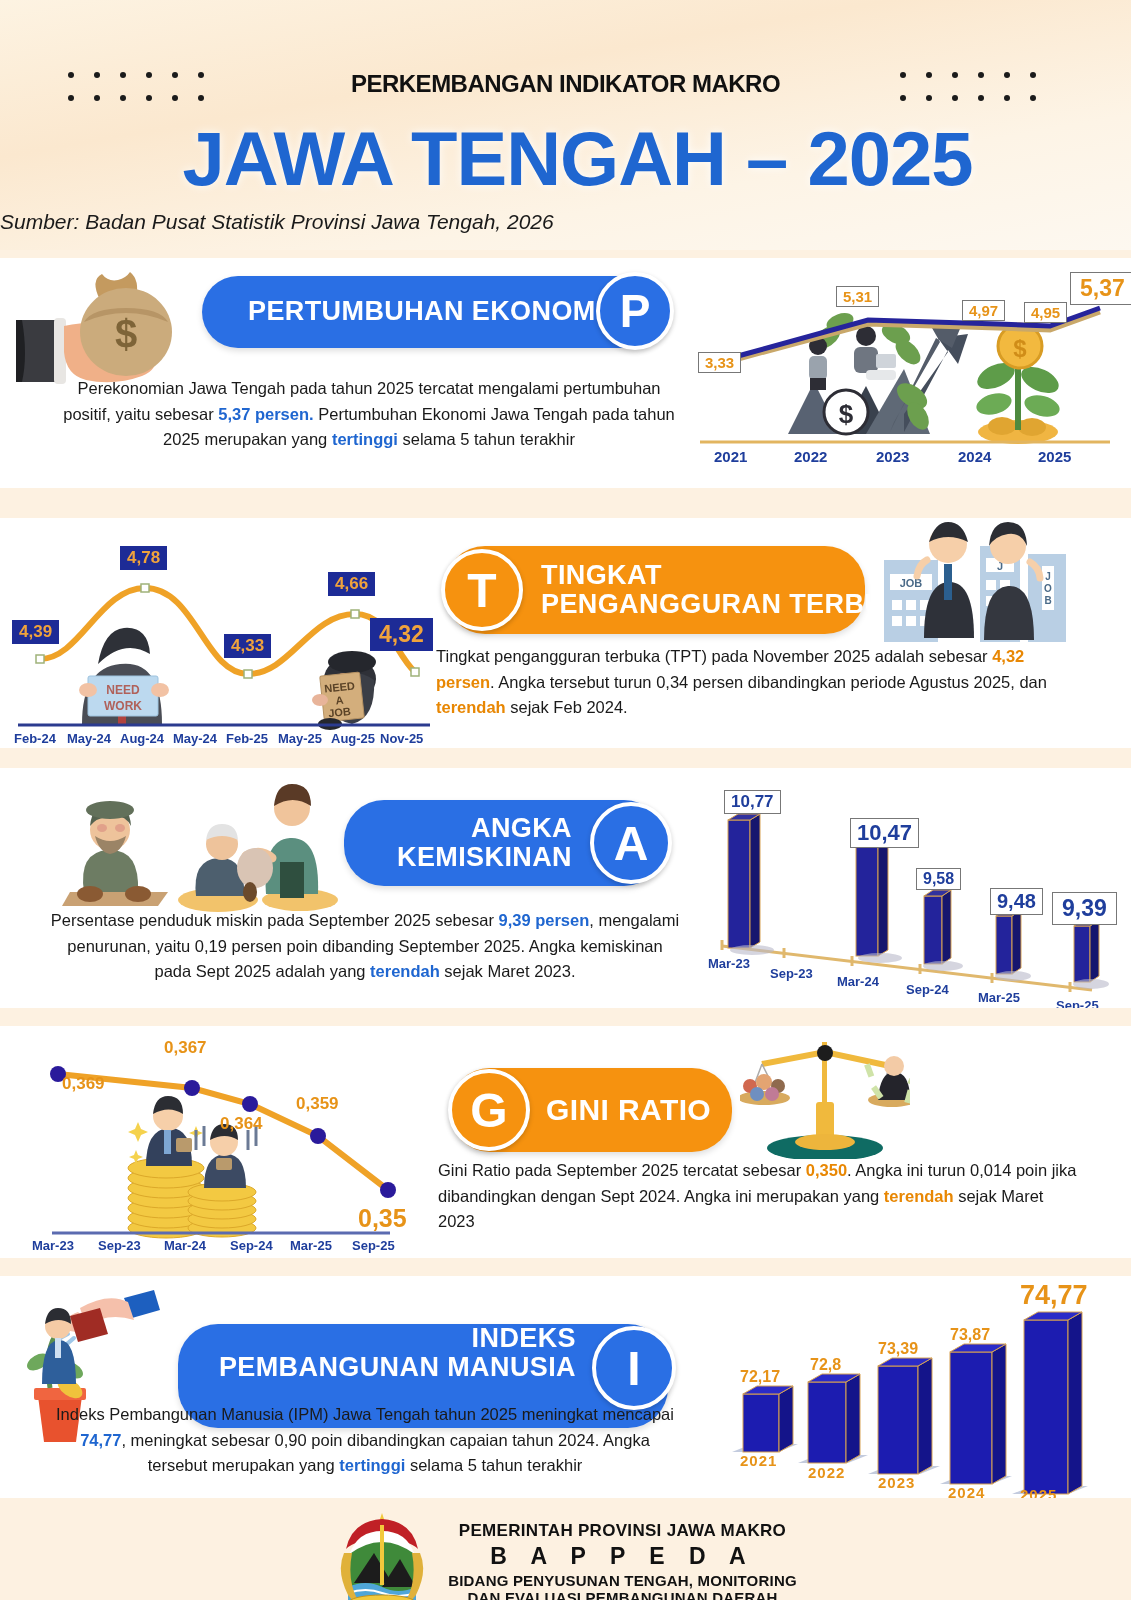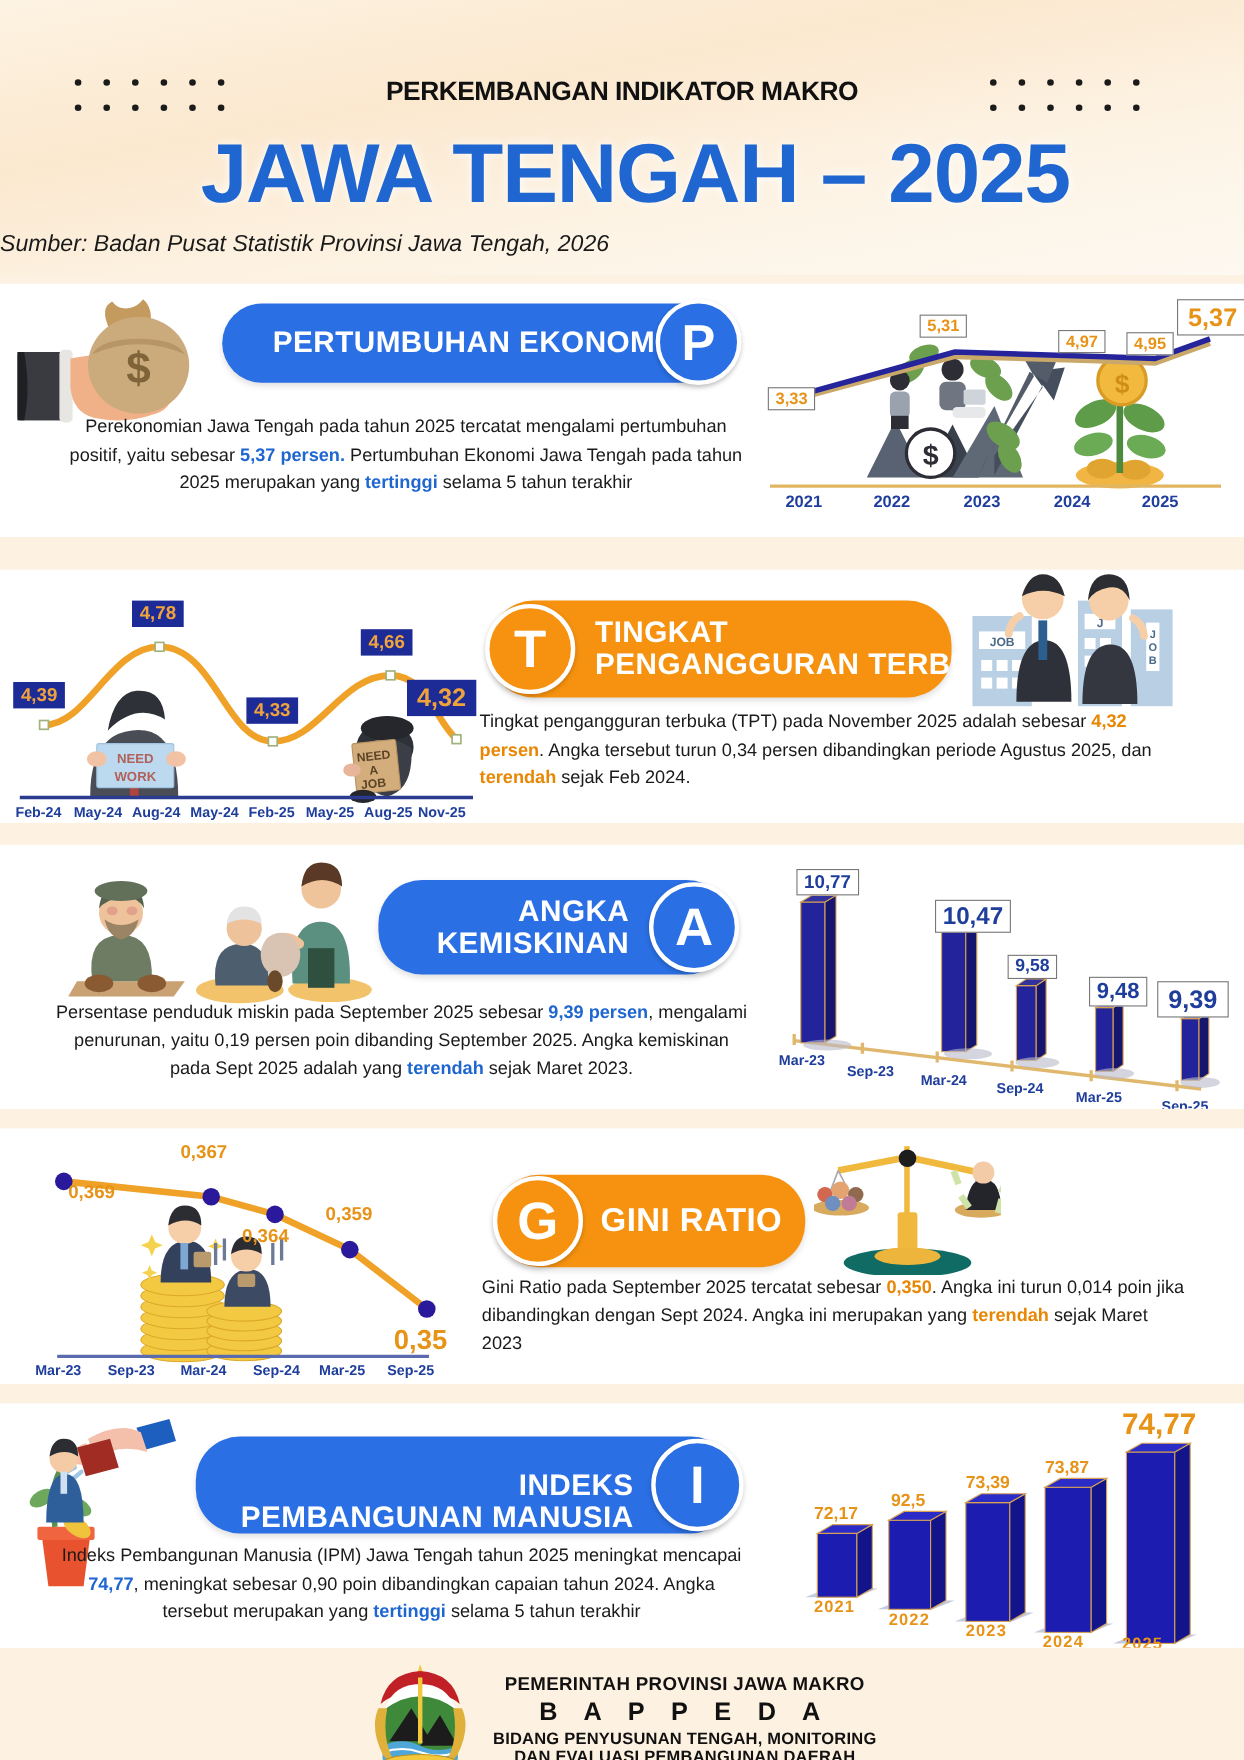--- a/index.html
+++ b/index.html
@@ -597,21 +597,21 @@
       <ellipse cx="52" cy="94" rx="12" ry="7" fill="#6ea85c" transform="rotate(30 52 94)"></ellipse>
       <ellipse cx="50" cy="112" rx="14" ry="8" fill="#f0c33c" transform="rotate(35 50 112)"></ellipse>
       <g>
         <path d="M22 108 q0 -42 16 -44 q18 -2 18 44 z" fill="#2e5f9b"></path>
         <circle cx="38" cy="50" r="13" fill="#f5cba5"></circle>
         <path d="M25 48 q2 -16 13 -16 q13 0 13 16 q-12 -8 -26 0 z" fill="#2b2d33"></path>
         <rect x="35" y="62" width="6" height="20" fill="#cfe0f2"></rect>
       </g>
     </svg>
 
-    <div class="pill blue" style="position:absolute;left:178px;top:30px;width:490px;height:88px;align-items:flex-end;justify-content:flex-end;padding-right:92px">
+    <div class="pill blue" style="position:absolute;left:178px;top:48px;width:490px;height:104px;align-items:flex-start;justify-content:flex-end;padding-right:92px">
       <span class="pill-label" style="text-align:right">
         <span>INDEKS</span>
         <span class="l2">PEMBANGUNAN MANUSIA</span>
       </span>
       <span class="badge blue" style="position:absolute;right:-8px;top:2px;width:84px;height:84px;font-size:48px">I</span>
     </div>
 
     <div class="blurb" style="position:absolute;left:50px;top:126px;width:630px;text-align:center">
       <span>Indeks Pembangunan Manusia (IPM) Jawa Tengah tahun 2025 meningkat mencapai </span><b class="blue">74,77</b><span>,  meningkat sebesar 0,90 poin dibandingkan capaian tahun 2024. Angka tersebut merupakan yang </span><b class="blue">tertinggi</b><span> selama 5 tahun terakhir</span>
     </div>
@@ -653,21 +653,21 @@
         </g>
 
         <g>
           <rect x="334" y="46" width="44" height="174" fill="#1c1cb0" stroke="#d7a253"></rect>
           <polygon points="378,46 392,38 392,212 378,220" fill="#14148a" stroke="#d7a253"></polygon>
           <polygon points="334,46 348,38 392,38 378,46" fill="#2b2bc8" stroke="#d7a253"></polygon>
         </g>
       </svg>
 
       <div class="glabel" style="left:50px;top:94px;font-size:16px">72,17</div>
-      <div class="glabel" style="left:120px;top:82px;font-size:16px">92,5</div>
+      <div class="glabel" style="left:120px;top:82px;font-size:16px">72,8</div>
       <div class="glabel" style="left:188px;top:66px;font-size:16px">73,39</div>
       <div class="glabel" style="left:260px;top:52px;font-size:16px">73,87</div>
       <div class="glabel big" style="left:330px;top:6px;font-size:27px">74,77</div>
 
       <div class="axis-lbl" style="left:50px;top:178px;color:#e79318;font-size:15px;letter-spacing:1px">2021</div>
       <div class="axis-lbl" style="left:118px;top:190px;color:#e79318;font-size:15px;letter-spacing:1px">2022</div>
       <div class="axis-lbl" style="left:188px;top:200px;color:#e79318;font-size:15px;letter-spacing:1px">2023</div>
       <div class="axis-lbl" style="left:258px;top:210px;color:#e79318;font-size:15px;letter-spacing:1px">2024</div>
       <div class="axis-lbl" style="left:330px;top:212px;color:#e79318;font-size:15px;letter-spacing:1px">2025</div>
     </div>

